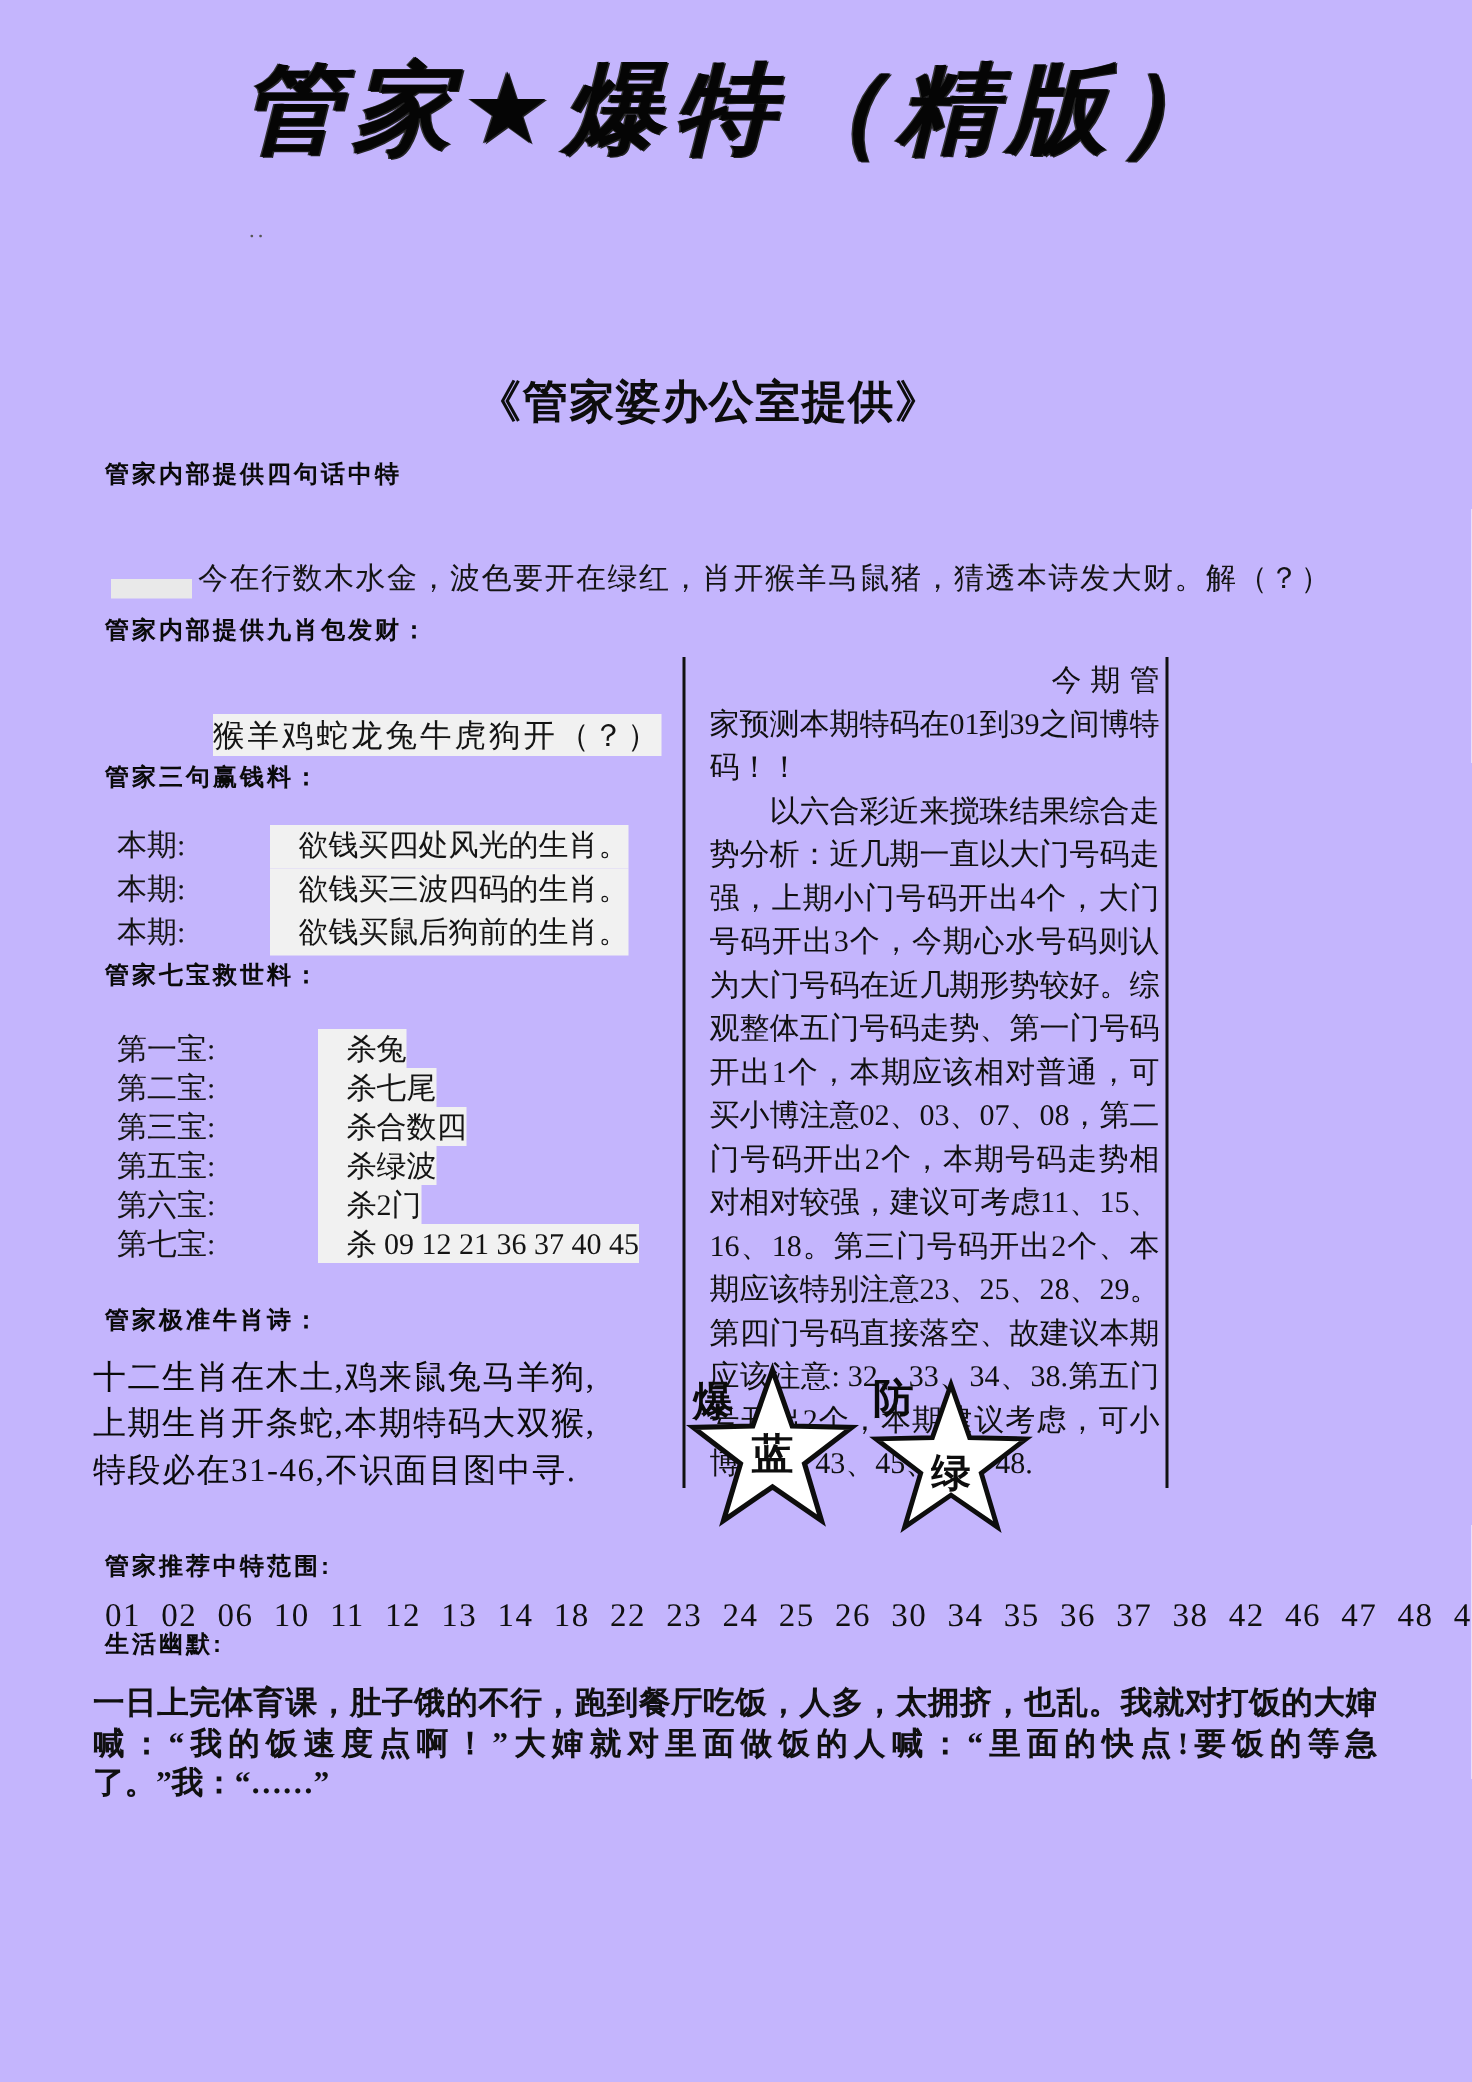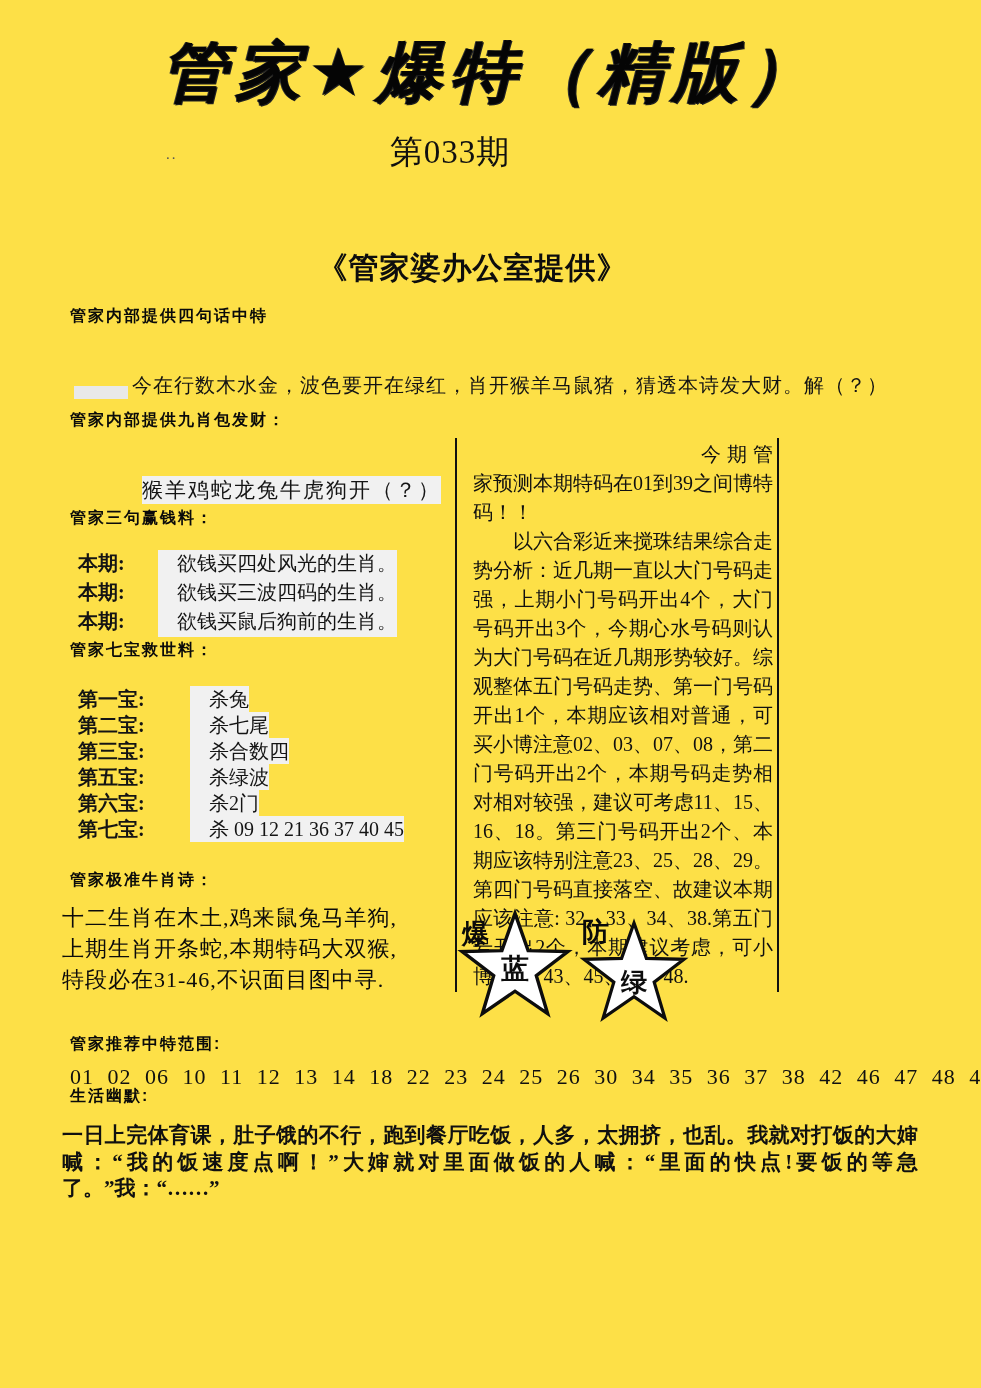--- a/index.html
+++ b/index.html
@@ -1,17 +1,17 @@
 <!DOCTYPE html>
 <html><head>
 <meta charset="utf-8">
 <style>
   html,body { margin:0; padding:0; background:#ffffff; }
   .page {
-    position:relative; width:981px; height:1388px; background:#fde047;
+    position:relative; width:981px; height:1388px; background:#c4b5fd;
     color:#0b0b0b; font-family:"Liberation Serif","DejaVu Serif",serif;
     overflow:hidden;
   }
   .abs { position:absolute; }
   .masthead {
     left:0; top:28px; width:981px; text-align:center;
     font-family:"Liberation Sans","DejaVu Sans",sans-serif;
     font-weight:bold; font-style:italic; font-size:66px; letter-spacing:8px;
     color:#050505; text-shadow:1px 1px 0 #222, -1px 0 0 #333;
     white-space:nowrap;
@@ -29,21 +29,21 @@
     font-family:"Liberation Sans","DejaVu Sans",sans-serif;
     font-weight:bold; font-size:16px; letter-spacing:2px; color:#0a0a0a;
     white-space:nowrap;
   }
   .body-line { font-size:20px; color:#141414; white-space:nowrap; }
   .shade { background:#f1f1f1; }
   .poem-line { left:132px; top:372px; font-size:20px; letter-spacing:1px; }
   .nine-line { left:142px; top:476px; font-size:21px; letter-spacing:2px; }
   .pair-rows { display:flex; flex-direction:column; }
   .pair-row { display:flex; font-size:20px; color:#141414; }
-  .pair-label { width:64px; margin-right:16px; font-weight:bold; white-space:nowrap; }
+  .pair-label { width:64px; margin-right:38px; font-weight:normal; white-space:nowrap; }
   .pair-value { white-space:nowrap;padding-left:19px; }
   .three-rows .pair-row { height:29px; }
   .seven-rows .pair-row { height:26px;gap:32px; }
   .zodiac-lines { left:62px; top:902px; font-size:22px; line-height:31px; letter-spacing:1px; }
   .zodiac-lines div { white-space:nowrap; }
   .numbers-row {
     left:70px; top:1064px; font-size:22px; letter-spacing:1px; word-spacing:7px;
     white-space:nowrap; color:#101010;
   }
   .joke {
@@ -73,21 +73,20 @@
   }
   .smudge { position:absolute; background:#e9e9e9; }
 </style>
 </head>
 <body>
 
 <div class="page">
 
   <div class="abs masthead">管家★爆特（精版）</div>
   <div class="abs dots-artifact">..</div>
-  <div class="abs issue">第033期</div>
   <div class="abs provider">《管家婆办公室提供》</div>
 
   <div class="abs section-heading" style="left:70px; top:306px;">管家内部提供四句话中特</div>
   <div class="smudge" style="left:74px; top:386px; width:54px; height:13px;"></div>
   <div class="abs body-line poem-line">今在行数木水金，波色要开在绿红，肖开猴羊马鼠猪，猜透本诗发大财。解（？）</div>
 
   <div class="abs section-heading" style="left:70px; top:410px;">管家内部提供九肖包发财：</div>
   <div class="abs section-heading" style="left:70px; top:508px;">管家三句赢钱料：</div>
 
   <div class="abs body-line nine-line shade">猴羊鸡蛇龙兔牛虎狗开（？）</div>

